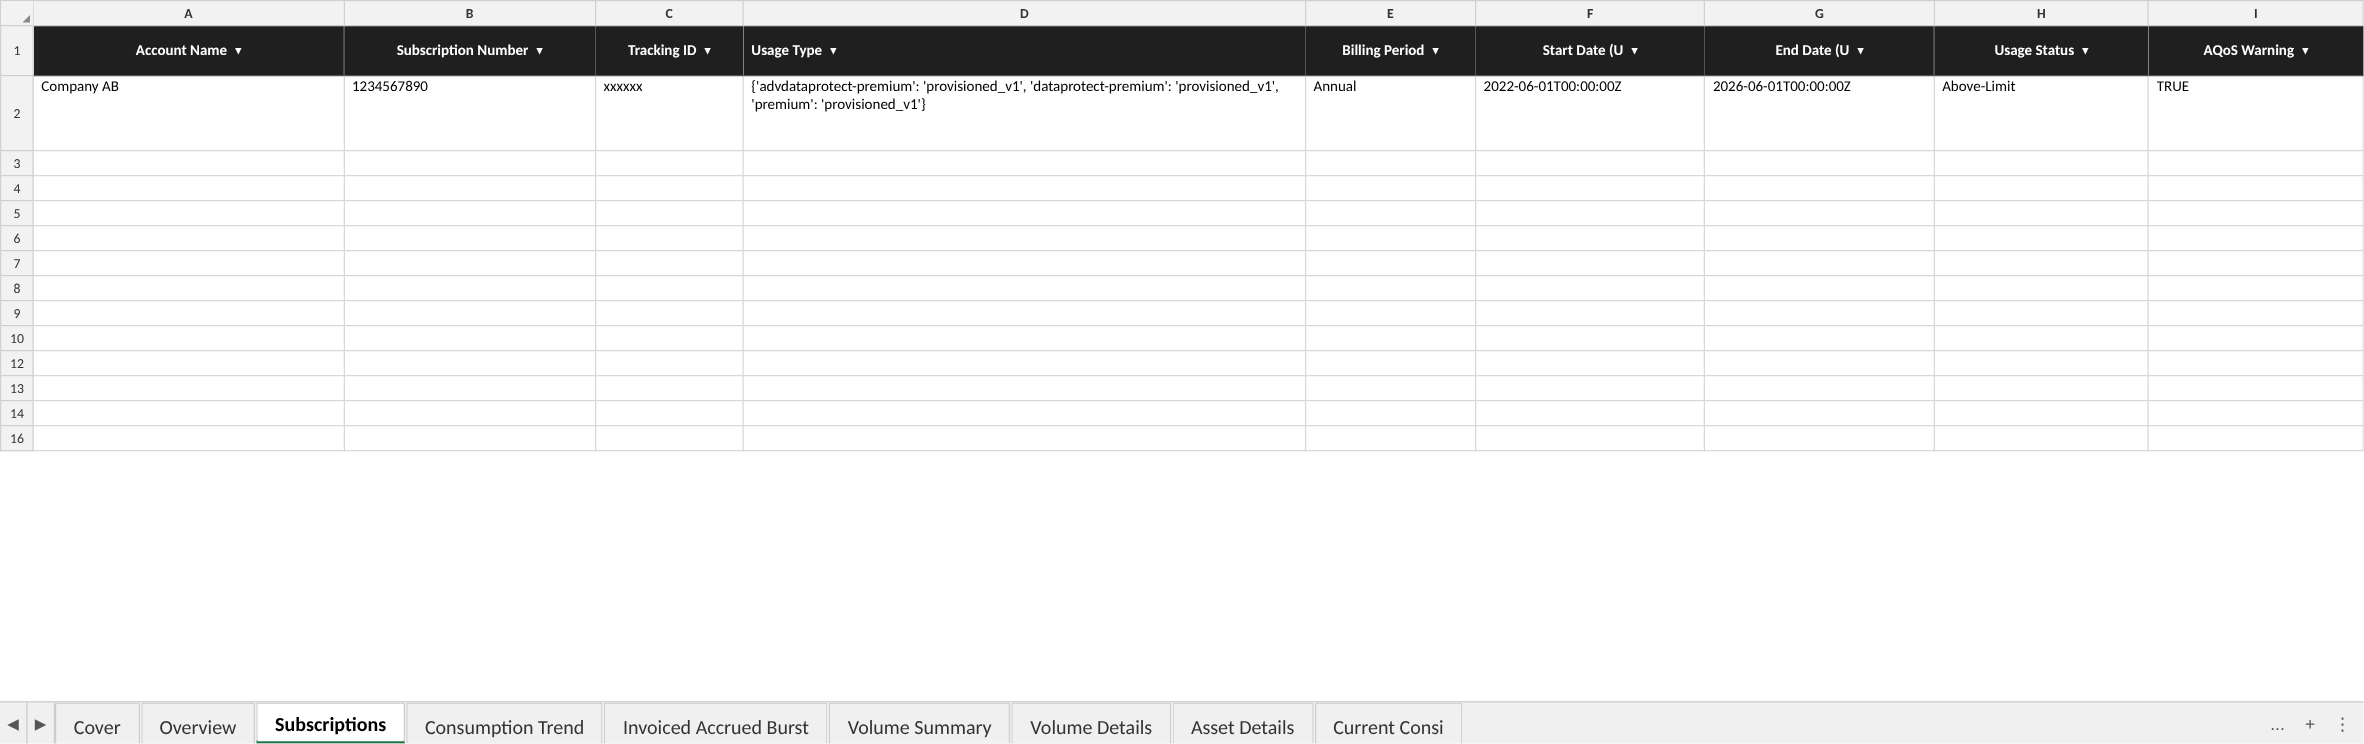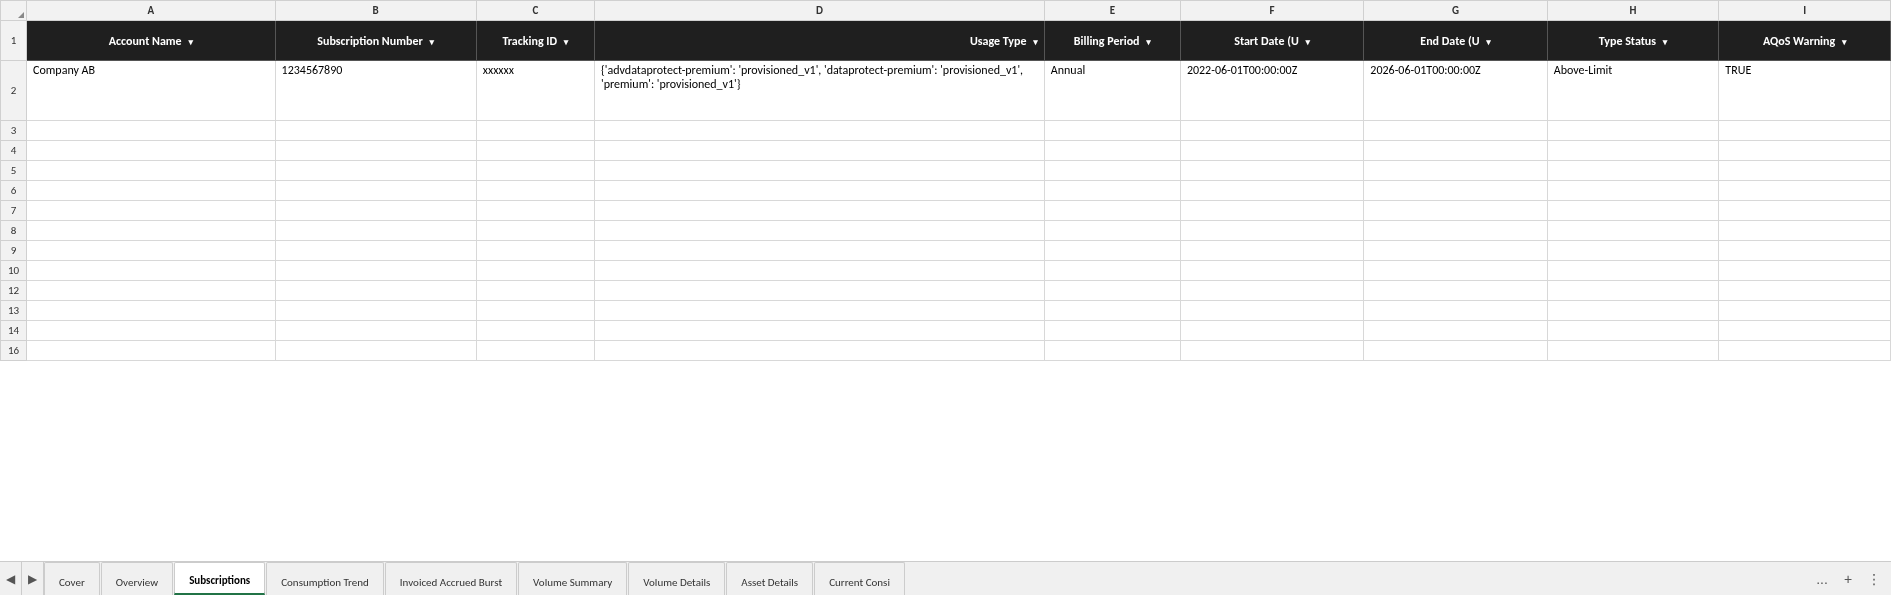--- a/index.html
+++ b/index.html
@@ -147,21 +147,21 @@
 
     .tab-item {
       display: flex;
       align-items: center;
       padding: 6px 14px 0 14px;
       height: 100%;
       border: 1px solid #ccc;
       border-bottom: none;
       background: #f0f0f0;
       cursor: pointer;
-      font-size: 11px;
+      font-size: 16px;
       color: #333;
       white-space: nowrap;
       margin-right: 1px;
       border-radius: 2px 2px 0 0;
       position: relative;
     }
 
     .tab-item.active {
       background: #fff;
       color: #000;
@@ -261,38 +261,38 @@
             <span class="filter-icon">▾</span>
           </th>
           <th class="data-header col-b">
             <span>Subscription Number</span>
             <span class="filter-icon">▾</span>
           </th>
           <th class="data-header col-c">
             <span>Tracking ID</span>
             <span class="filter-icon">▾</span>
           </th>
-          <th class="data-header col-d" style="text-align:right;">
+          <th class="data-header col-d" style="text-align:left;">
             <span>Usage Type</span>
             <span class="filter-icon">▾</span>
           </th>
           <th class="data-header col-e">
             <span>Billing Period</span>
             <span class="filter-icon">▾</span>
           </th>
           <th class="data-header col-f">
             <span>Start Date (U</span>
             <span class="filter-icon">▾</span>
           </th>
           <th class="data-header col-g">
             <span>End Date (U</span>
             <span class="filter-icon">▾</span>
           </th>
           <th class="data-header col-h">
-            <span>Type Status</span>
+            <span>Usage Status</span>
             <span class="filter-icon">▾</span>
           </th>
           <th class="data-header col-i">
             <span>AQoS Warning</span>
             <span class="filter-icon">▾</span>
           </th>
         </tr>
       </thead>
       <tbody>
 

